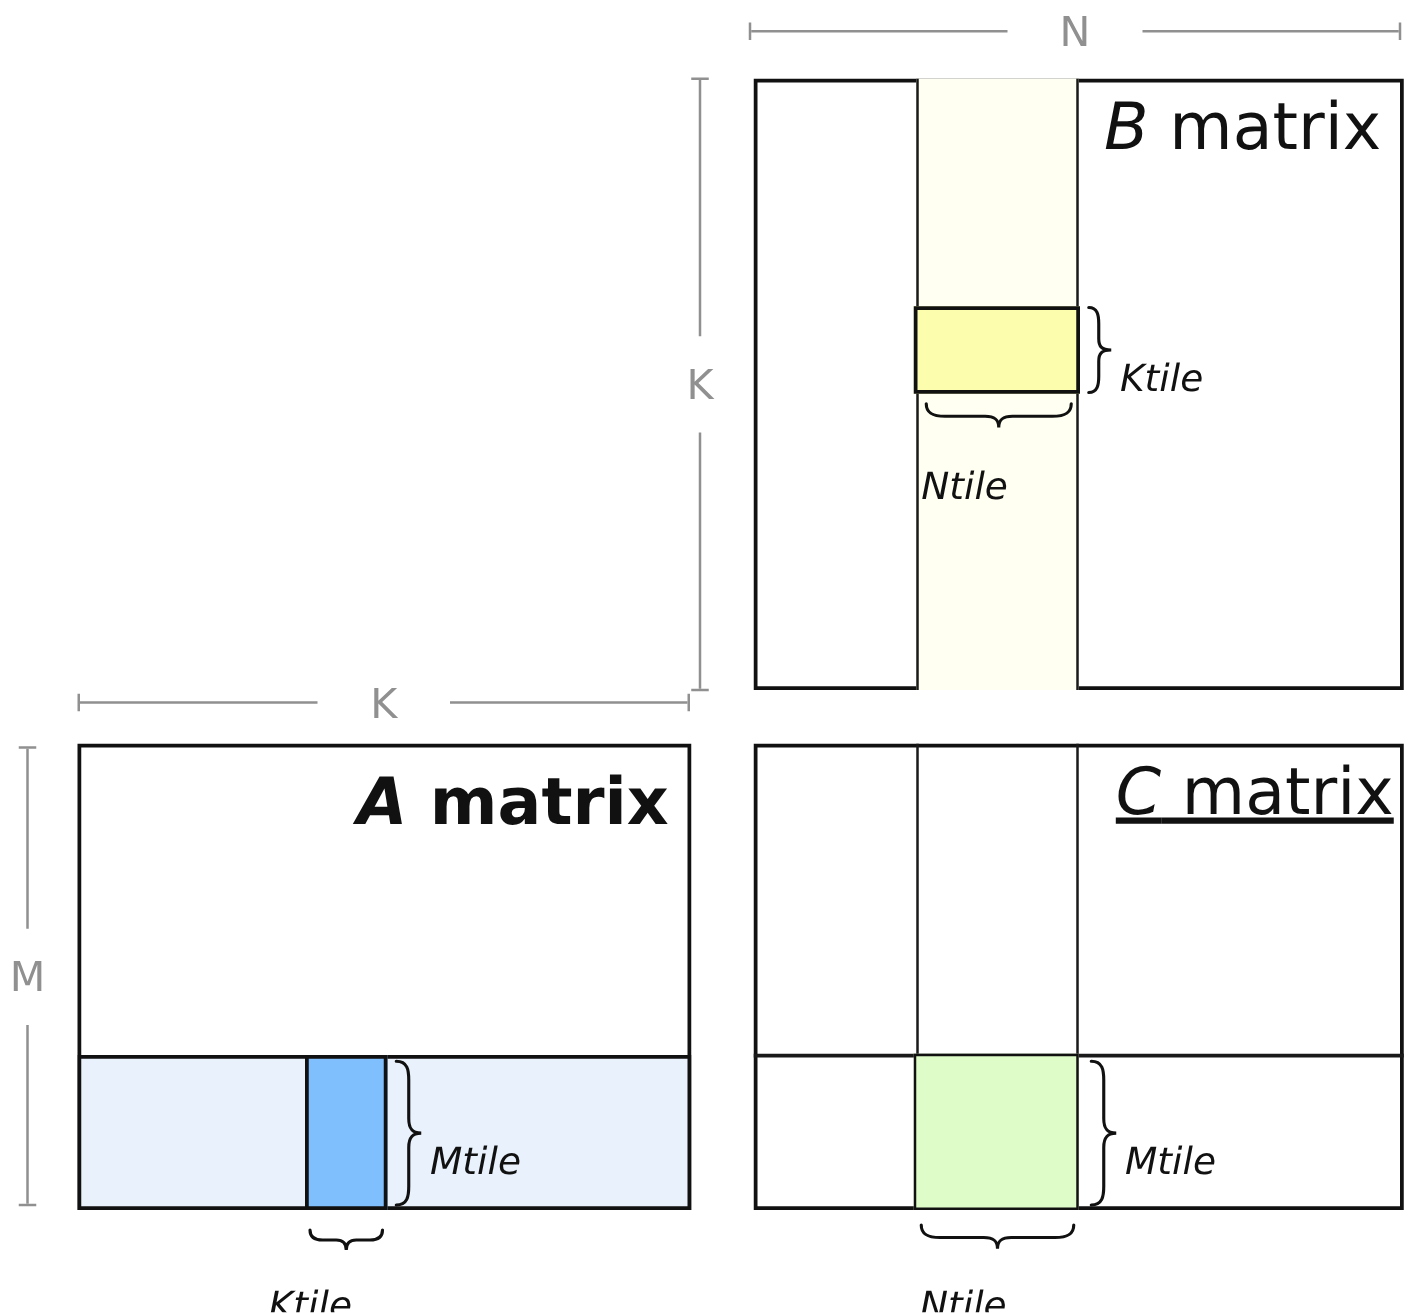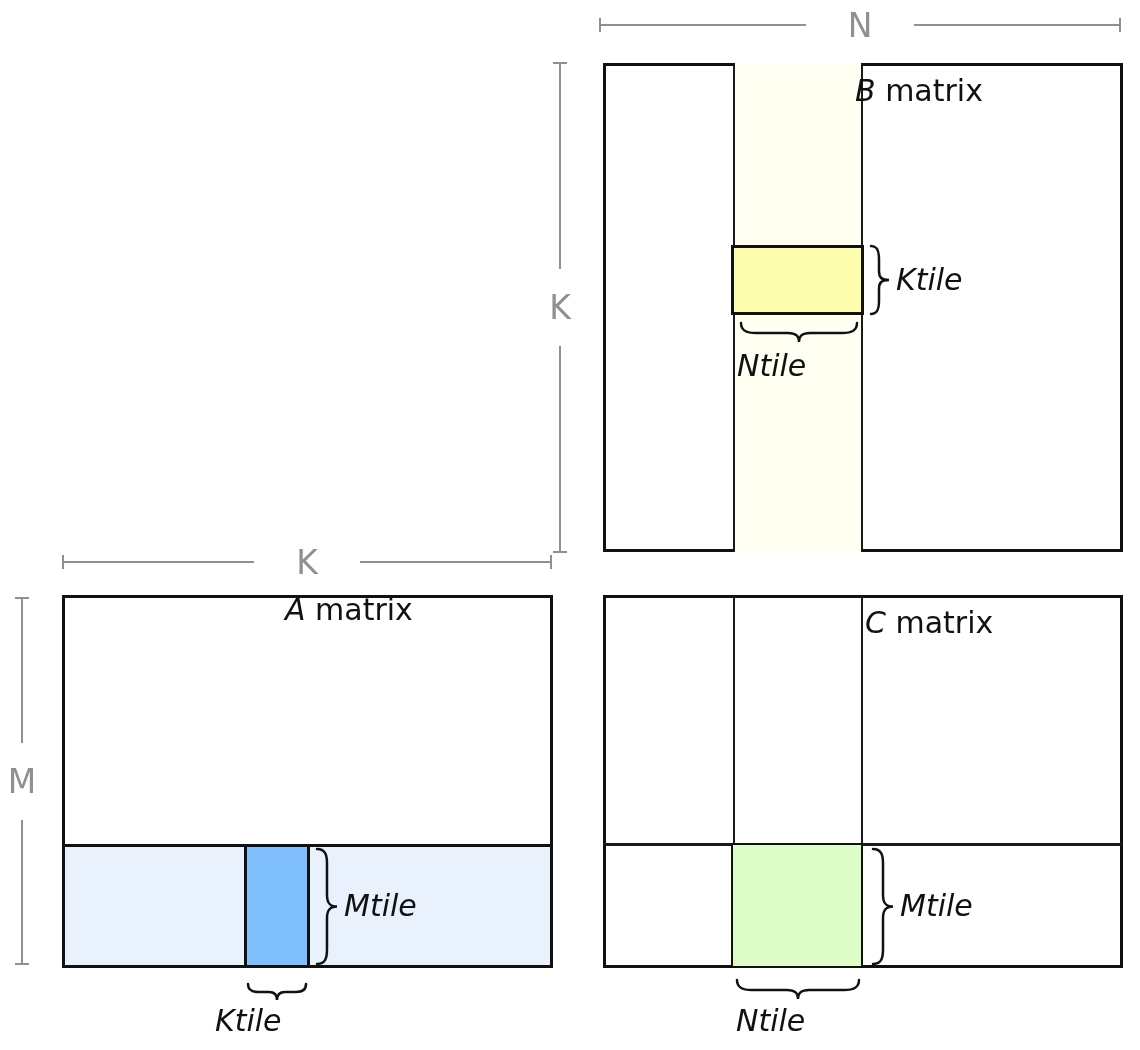--- a/index.html
+++ b/index.html
@@ -1,21 +1,21 @@
 <!DOCTYPE html>
 <html style="--border: #111111; --dimgray: #909090; --ivory_column: #FFFFF2; --yellow_tile: #FDFDAE; --lightblue_row: #E9F2FC; --blue_tile: #7FBFFE; --green_tile: #DEFCC7;"><head>
 <meta charset="utf-8">
 <style>
   html,body { margin:0; padding:0; background:#ffffff; font-family:"DejaVu Sans", sans-serif; }
   #canvas { position:relative; width:1140px; height:1050px; background:#ffffff; overflow:hidden; }
   .abs { position:absolute; }
   .box { border:3px solid var(--border,#111111); background:#ffffff; box-sizing:border-box; }
-  .title { font-size:30px; line-height:1.1; color:#111111; text-align:left; white-space:pre; }
+  .title { font-size:52px; line-height:1.1; color:#111111; text-align:right; white-space:pre; }
   .title .lead { font-style:italic; }
-  .tile-label { font-style:italic; font-size:30px; line-height:1; color:#111111; white-space:nowrap; }
+  .tile-label { font-style:italic; font-size:30px; line-height:1; color:#111111; white-space:nowrap;margin-top:24px; }
   .center { }
   .dim-h { display:flex; align-items:center; }
   .dim-v { display:flex; flex-direction:column; align-items:center; }
   .dseg-h { flex:1; height:2px; background:var(--dimgray,#909090); }
   .dseg-v { flex:1; width:2px; background:var(--dimgray,#909090); }
   .dtick-v { width:2px; height:14px; background:var(--dimgray,#909090); }
   .dtick-h { width:14px; height:2px; background:var(--dimgray,#909090); }
   .dlabel { color:var(--dimgray,#909090); font-size:33px; line-height:1; }
   .dim-h .dlabel { margin:0 42px; }
   .dim-v .dlabel { margin:22px 0; }
@@ -80,39 +80,39 @@
     <div class="dseg-v"></div>
     <div class="dlabel">M</div>
     <div class="dseg-v"></div>
     <div class="dtick-h"></div>
   </div>
 
   <div class="abs box" style="left:62px; top:595px; width:491px; height:373px;"></div>
   <div class="abs a-row" style="left:62px; top:844px; width:491px; height:124px;"></div>
   <div class="abs a-tile" style="left:244px; top:844px; width:66px; height:124px;"></div>
 
-  <div class="abs title" style="left:285px; top:593px; width:250px;"><span class="lead">A</span><span> matrix</span></div>
+  <div class="abs title" style="left:285px; top:614px; width:250px;font-weight:bold;"><span class="lead">A</span><span> matrix</span></div>
 
   <svg class="abs brace" style="left:314px; top:847px;" width="26" height="119" viewBox="0 0 26 119">
     <path d="M3,2 C12,2 13,9 13,17 L13,48 C13,55 15,59.5 23,59.5 C15,59.5 13,64 13,71 L13,102 C13,110 12,117 3,117"></path>
   </svg>
   <div class="abs tile-label" style="left:344px; top:891px;">Mtile</div>
 
   <svg class="abs brace" style="left:246px; top:981px;" width="62" height="22" viewBox="0 0 62 22">
     <path d="M2,3 C2,9 6,11 12,11 L23,11 C28,11 31,13 31,19 C31,13 34,11 39,11 L50,11 C56,11 60,9 60,3"></path>
   </svg>
   <div class="abs tile-label center" style="left:215px; top:1006px; width:124px;">Ktile</div>
 
   <div class="abs box" style="left:603px; top:595px; width:520px; height:373px;"></div>
   <div class="abs thin-line" style="left:733px; top:595px; width:2px; height:250px;"></div>
   <div class="abs thin-line" style="left:861px; top:595px; width:2px; height:250px;"></div>
   <div class="abs thin-line" style="left:603px; top:843px; width:520px; height:3px;"></div>
   <div class="abs c-tile" style="left:731px; top:843px; width:132px; height:125px;"></div>
 
-  <div class="abs title" style="left:865px; top:606px; width:250px;"><span class="lead">C</span><span> matrix</span></div>
+  <div class="abs title" style="left:865px; top:606px; width:250px;text-decoration:underline;"><span class="lead">C</span><span> matrix</span></div>
 
 
   <svg class="abs brace" style="left:870px; top:847px;" width="26" height="119" viewBox="0 0 26 119">
     <path d="M3,2 C12,2 13,9 13,17 L13,48 C13,55 15,59.5 23,59.5 C15,59.5 13,64 13,71 L13,102 C13,110 12,117 3,117"></path>
   </svg>
   <div class="abs tile-label" style="left:900px; top:891px;">Mtile</div>
 
   <svg class="abs brace" style="left:735px; top:977px;" width="126" height="24" viewBox="0 0 126 24">
     <path d="M2,3 C2,11 8,13 17,13 L52,13 C59,13 63,15 63,22 C63,15 67,13 74,13 L109,13 C118,13 124,11 124,3"></path>
   </svg>

